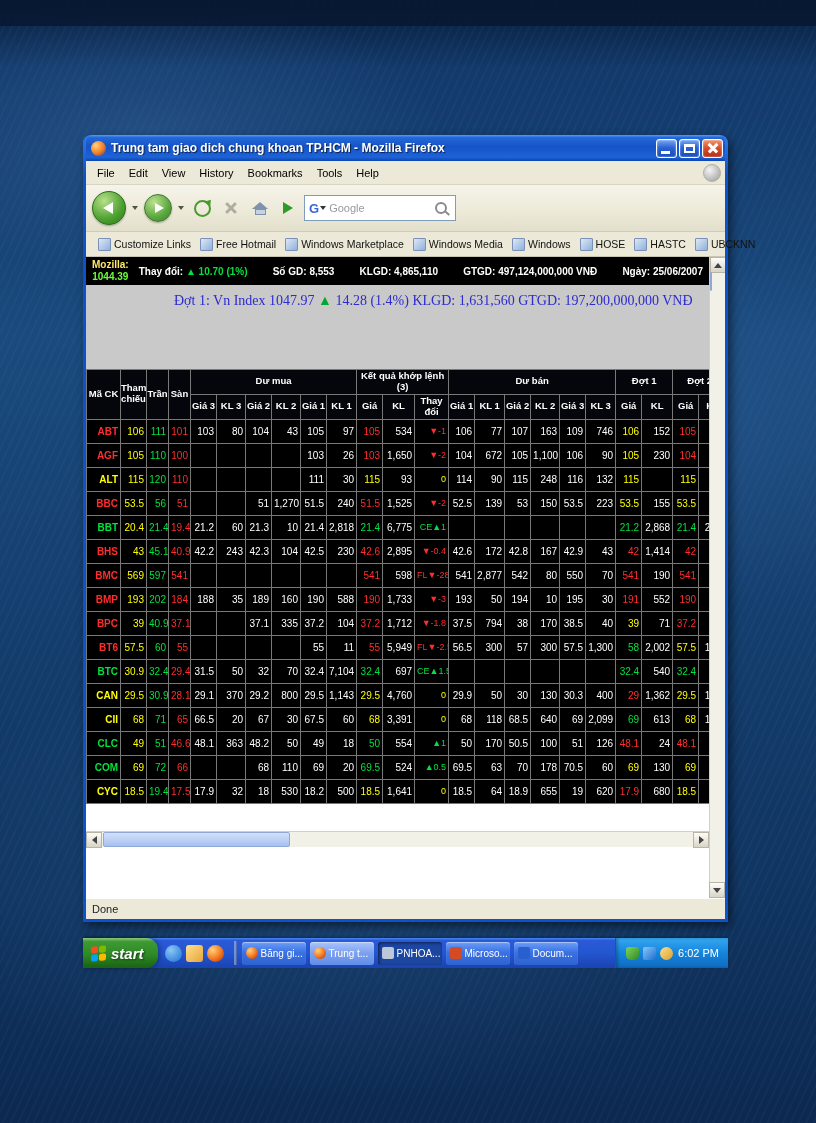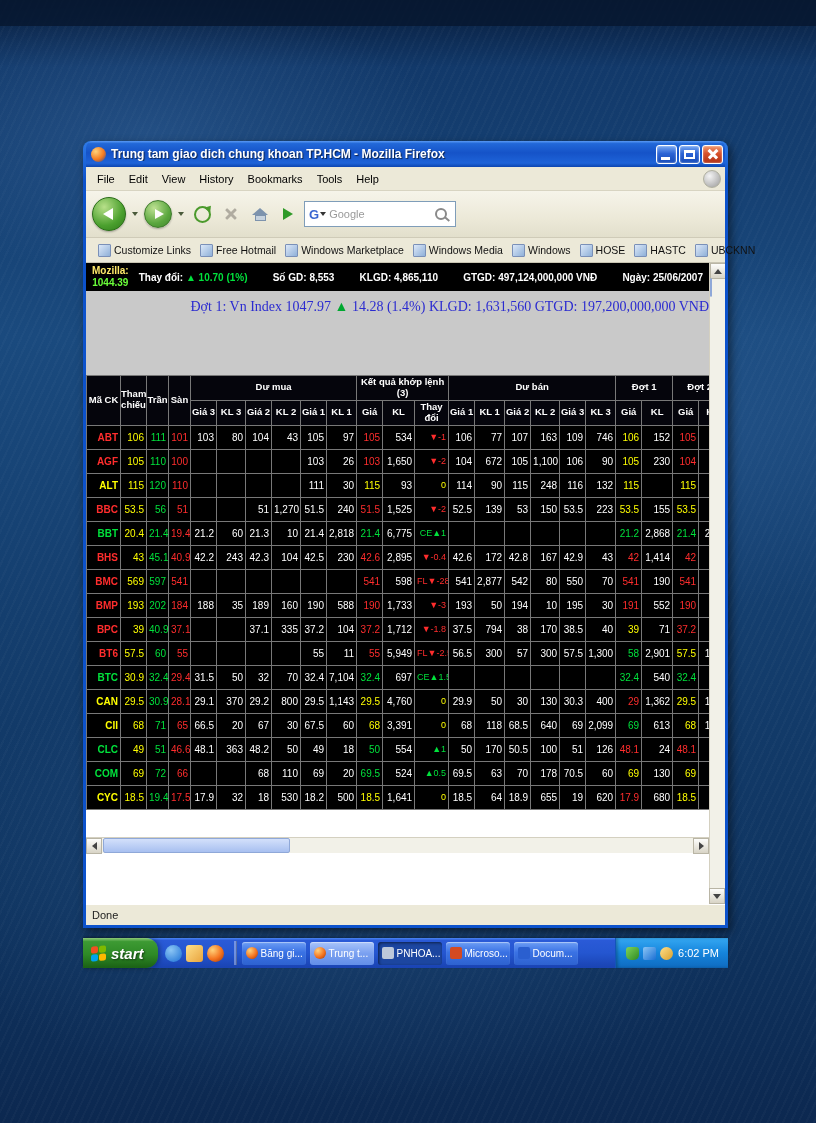--- a/index.html
+++ b/index.html
@@ -7,21 +7,21 @@
   body{position:relative;
     background:
       radial-gradient(ellipse 420px 200px at 18% 12%, rgba(70,120,180,.30), transparent 70%),
       radial-gradient(ellipse 520px 260px at 82% 38%, rgba(60,110,170,.26), transparent 70%),
       radial-gradient(ellipse 620px 320px at 42% 78%, rgba(55,105,160,.28), transparent 70%),
       repeating-linear-gradient(115deg, rgba(255,255,255,.025) 0 2px, transparent 2px 7px),
       linear-gradient(180deg,#081c3a 0,#12396a 6%,#1a4a7e 30%,#143e6e 55%,#0f3460 80%,#0c2850 100%);}
   .top-band{position:absolute;left:0;top:0;width:816px;height:26px;background:#071830;opacity:.85;}
 
   
-  .window{position:absolute;left:83px;top:141px;width:645px;height:787px;
+  .window{position:absolute;left:83px;top:135px;width:645px;height:787px;
     background:linear-gradient(180deg,#2f7be8,#0c52cc 40px,#0c52cc);
     padding:0 3px 3px;box-sizing:border-box;border-radius:8px 8px 0 0;
     box-shadow:3px 4px 10px rgba(0,0,0,.5);}
   .win-body{display:flex;flex-direction:column;height:100%;}
   .titlebar{height:26px;flex:0 0 26px;display:flex;align-items:center;color:#fff;
     font-size:12px;font-weight:bold;text-shadow:1px 1px 1px rgba(0,0,0,.65);padding:0 2px;
     background:linear-gradient(180deg,#5a9af5 0%,#2268d8 10%,#1553c8 45%,#1e63d8 85%,#0c45b0 100%);
     border-radius:7px 7px 0 0;}
   .ff-ico{width:15px;height:15px;border-radius:50%;margin:0 5px 0 3px;flex:0 0 15px;
     background:radial-gradient(circle at 32% 30%,#ffd27a,#f47a1f 55%,#2a4a9e 95%);}
@@ -87,21 +87,21 @@
   .summary{height:28px;display:flex;align-items:center;background:#000;color:#fff;
     font-size:10px;font-weight:bold;padding:0 6px;justify-content:space-between;}
   .sum-index{display:flex;flex-direction:column;line-height:1.2;}
   .sum-index .lbl{color:#ffe96a;}
   .sum-index .val{color:#6bff3a;text-align:center;}
   .sum-label{color:#fff;}
   .c-w{color:#ffffff}.c-y{color:#ffff00}.c-g{color:#00e23c}.c-r{color:#ff2d2d}
 
   
   .sessions{height:84px;background:#c9c9c9;padding-top:3px;box-sizing:border-box;}
-  .session-line{font-family:"Liberation Serif",serif;font-size:14px;color:#2b2bd0;line-height:26px;white-space:nowrap;text-align:right;}
+  .session-line{font-family:"Liberation Serif",serif;font-size:14px;color:#2b2bd0;line-height:26px;white-space:nowrap;}
   .s-arrow{color:#00a830;}
 
   
   table.board-tbl{border-collapse:collapse;table-layout:fixed;width:640px;background:#000;}
   .board-tbl th,.board-tbl td{border:1px solid #787878;overflow:hidden;}
   .board-tbl th{color:#fff;font-weight:bold;font-size:9.5px;line-height:1.15;padding:1px 0;text-align:center;white-space:normal;background:#05050c;}
   .board-tbl td{height:23px;padding:0 2px;text-align:right;font-size:10px;white-space:nowrap;}
   .td-ticker{text-align:left;padding-left:3px !important;font-weight:bold;}
   .td-chg{font-size:9px !important;}
 
@@ -566,21 +566,21 @@
                   <td class="c-r">55</td>
                   <td class="c-w">5,949</td>
                   <td class="c-r td-chg">FL▼-2.5</td>
                   <td class="c-w">56.5</td>
                   <td class="c-w">300</td>
                   <td class="c-w">57</td>
                   <td class="c-w">300</td>
                   <td class="c-w">57.5</td>
                   <td class="c-w">1,300</td>
                   <td class="c-g">58</td>
-                  <td class="c-w">2,901</td>
+                  <td class="c-w">2,002</td>
                   <td class="c-y">57.5</td>
                   <td class="c-w">1,19</td>
                 </tr>
                 <tr>
                   <td class="c-g td-ticker">BTC</td>
                   <td class="c-y">30.9</td>
                   <td class="c-g">32.4</td>
                   <td class="c-r">29.4</td>
                   <td class="c-w">31.5</td>
                   <td class="c-w">50</td>

